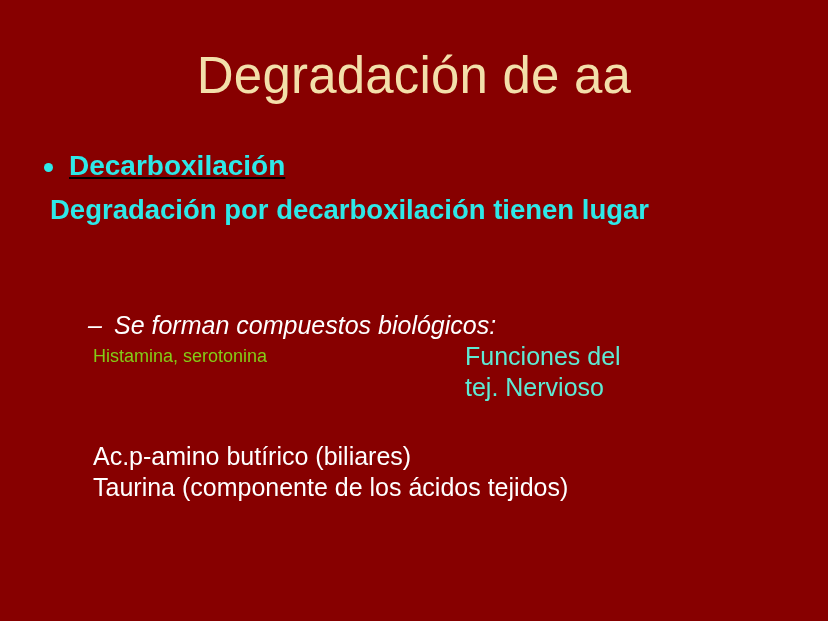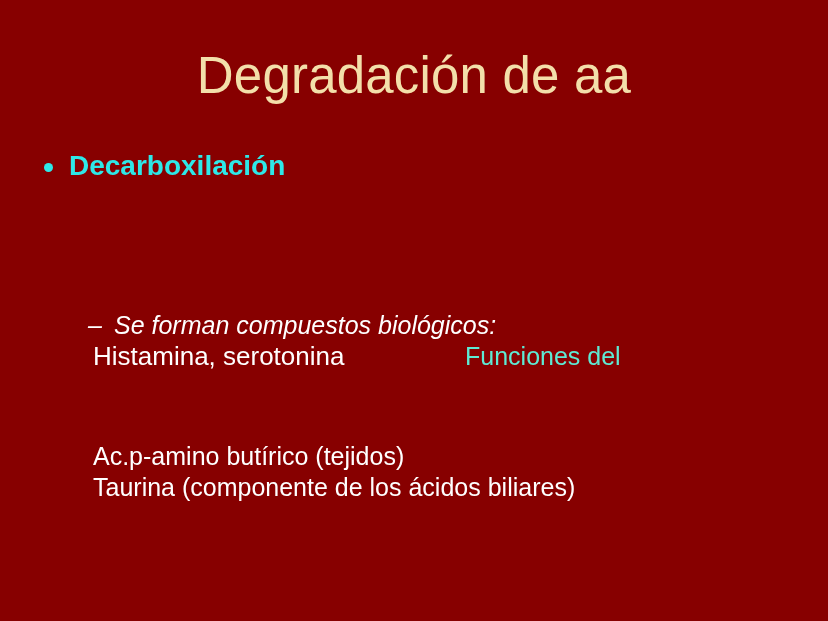--- a/index.html
+++ b/index.html
@@ -35,20 +35,21 @@
   }
 
   
   .bullet-row {
     position: absolute;
     left: 44px;
     top: 148px;
     width: 740px;
     display: flex;
     align-items: flex-start;
+    text-decoration: underline;
   }
   .bullet-dot {
     width: 9px;
     height: 9px;
     border-radius: 50%;
     background: #2ee8e8;
     margin-top: 15px;
     margin-right: 16px;
     flex: 0 0 auto;
   }
@@ -109,22 +110,22 @@
 
   
   .two-col {
     position: relative;
     height: 62px;
   }
   .two-col .left-cell {
     position: absolute;
     left: 5px;
     top: 0;
-    color: #ffffff;
-    font-size: 26px;
+    color: #84cc16;
+    font-size: 18px;
     line-height: 31px;
     white-space: nowrap;
   }
   .two-col .right-cell {
     position: absolute;
     left: 377px;
     top: 0;
     color: #5eead4;
     font-size: 25px;
     line-height: 31px;
@@ -144,36 +145,38 @@
 <div class="slide">
 
   <div class="slide-title">Degradación de aa</div>
 
   <div class="bullet-row">
     <span class="bullet-dot"></span>
     <span class="bullet-label">Decarboxilación</span>
   </div>
 
   <div class="cyan-para">
+    <span>Degradación por decarboxilación tienen lugar</span>
   </div>
 
   <div class="body-block">
 
     <div class="body-line dash-line">
       <span class="dash-mark">–</span><span>Se forman compuestos biológicos:</span>
     </div>
 
     <div class="two-col">
       <div class="left-cell">Histamina, serotonina</div>
       <div class="right-cell">
         <span>Funciones del</span>
+        <span>tej. Nervioso</span>
       </div>
     </div>
 
     <div class="spacer-gap"></div>
 
-    <div class="body-line sub-line">Ac.p-amino butírico (tejidos)</div>
+    <div class="body-line sub-line">Ac.p-amino butírico (biliares)</div>
 
-    <div class="body-line sub-line">Taurina (componente de los ácidos biliares)</div>
+    <div class="body-line sub-line">Taurina (componente de los ácidos tejidos)</div>
 
   </div>
 
 </div>
 
 </body></html>

